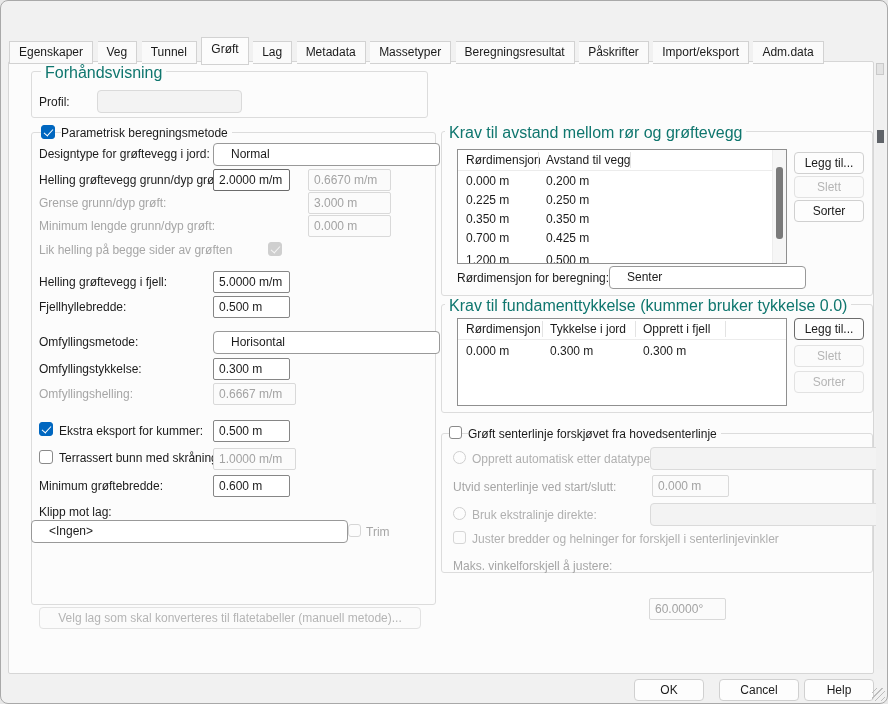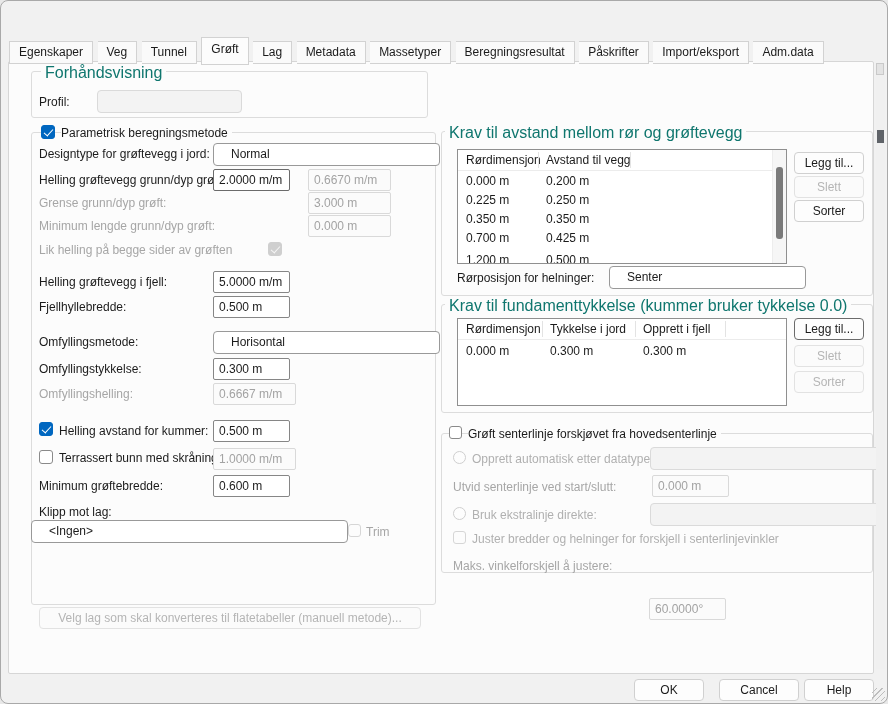--- a/index.html
+++ b/index.html
@@ -113,21 +113,21 @@
   <span class="lbl" style="left:38px;top:334px;">Omfyllingsmetode:</span>
   <div class="combo" style="left:212px;top:330px;width:208px;">Horisontal</div>
 
   <span class="lbl" style="left:38px;top:361px;">Omfyllingstykkelse:</span>
   <div class="field" style="left:212px;top:357px;width:70px;">0.300 m</div>
 
   <span class="lbl dis" style="left:38px;top:386px;">Omfyllingshelling:</span>
   <div class="field dis" style="left:212px;top:382px;width:76px;">0.6667 m/m</div>
 
   <span class="cb on" style="left:38px;top:421px;"></span>
-  <span class="lbl" style="left:58px;top:423px;">Helling avstand for kummer:</span>
+  <span class="lbl" style="left:58px;top:423px;">Ekstra eksport for kummer:</span>
   <div class="field" style="left:212px;top:419px;width:70px;">0.500 m</div>
 
   <span class="cb off" style="left:38px;top:449px;"></span>
   <span class="lbl" style="left:58px;top:450px;">Terrassert bunn med skråning:</span>
   <div class="field dis" style="left:212px;top:447px;width:76px;">1.0000 m/m</div>
 
   <span class="lbl" style="left:38px;top:478px;">Minimum grøftebredde:</span>
   <div class="field" style="left:212px;top:474px;width:70px;">0.600 m</div>
 
   <span class="lbl" style="left:38px;top:504px;">Klipp mot lag:</span>
@@ -159,21 +159,21 @@
     <span class="cell" style="left:88px;top:103px;">0.500 m</span>
     <div class="vscroll" style="right:0;top:0;width:13px;height:113px;">
       <div class="vthumb" style="left:3px;top:17px;width:7px;height:72px;background:#7a7a7a;"></div>
     </div>
   </div>
 
   <div class="btn" style="left:793px;top:151px;width:70px;">Legg til...</div>
   <div class="btn dis" style="left:793px;top:175px;width:70px;">Slett</div>
   <div class="btn" style="left:793px;top:199px;width:70px;">Sorter</div>
 
-  <span class="lbl" style="left:456px;top:270px;">Rørposisjon for helninger:</span>
+  <span class="lbl" style="left:456px;top:270px;">Rørdimensjon for beregning:</span>
   <div class="combo" style="left:608px;top:265px;width:178px;">Senter</div>
 
   <div class="group" style="left:440px;top:303px;width:430px;height:107px;"></div>
   <span class="group-title" style="left:444px;top:296px;">Krav til fundamenttykkelse (kummer bruker tykkelse 0.0)</span>
 
   <div class="ltable" style="left:456px;top:317px;width:328px;height:86px;">
     <div class="thead">
       <span class="th" style="left:8px;">Rørdimensjon</span>
       <span class="th" style="left:92px;">Tykkelse i jord</span>
       <span class="th" style="left:185px;">Opprett i fjell</span>

